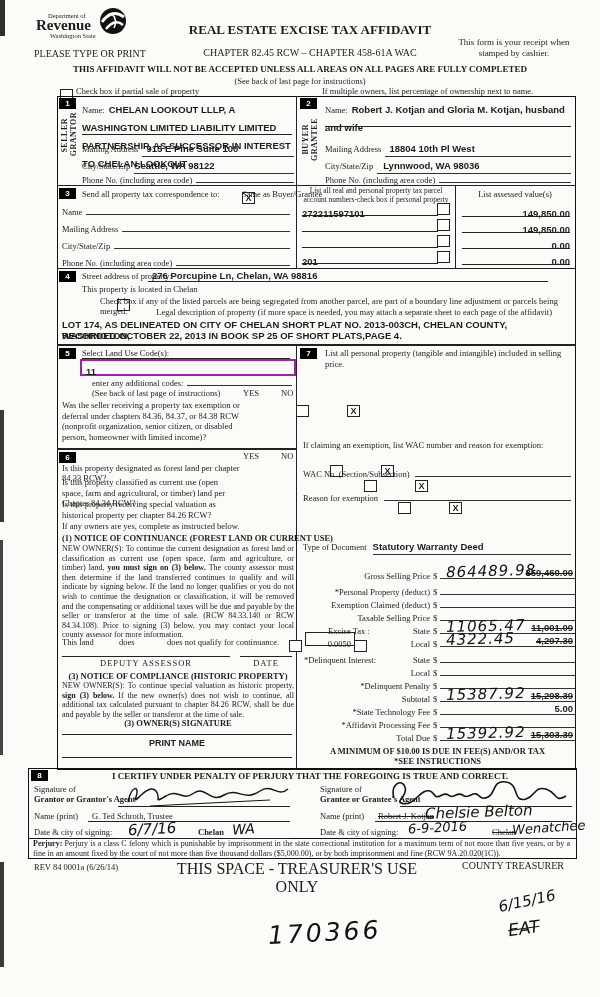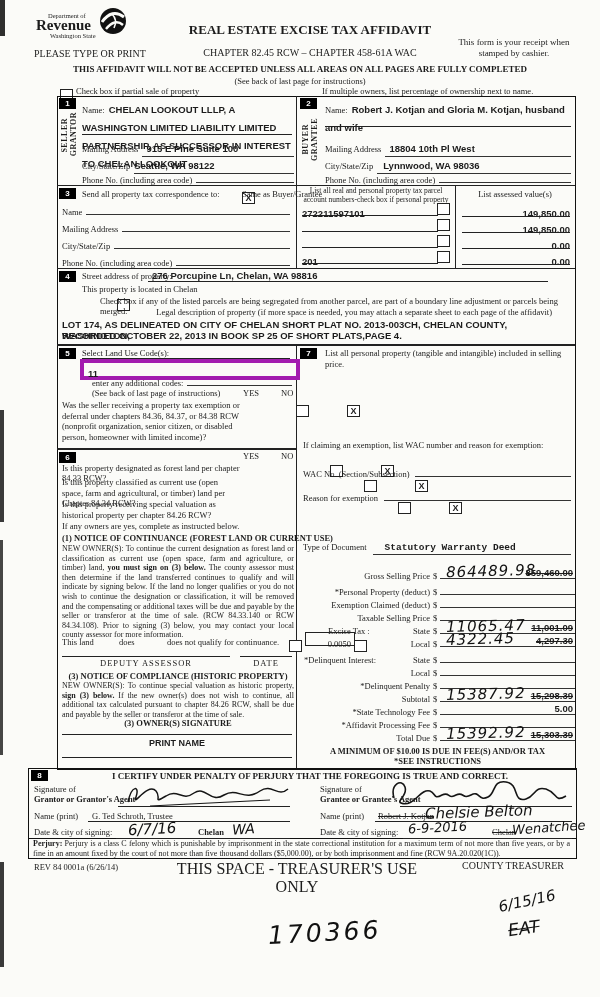--- a/index.html
+++ b/index.html
@@ -178,21 +178,21 @@
   <span class="cb abs" style="left:83px;top:295px;"></span>
   <div class="abs lbl" style="left:100px;top:296px;width:470px;">Check box if any of the listed parcels are being segregated from another parcel, are part of a boundary line adjustment or parcels being merged.</div>
   <div class="abs lbl" style="left:82px;top:307px;width:470px;text-align:right;">Legal description of property (if more space is needed, you may attach a separate sheet to each page of the affidavit)</div>
   <div class="abs typed" style="left:62px;top:319px;width:505px;">LOT 174, AS DELINEATED ON CITY OF CHELAN SHORT PLAT NO. 2013-003CH, CHELAN COUNTY, WASHINGTON,</div>
   <div class="abs typed" style="left:62px;top:330px;width:505px;">RECORDED OCTOBER 22, 2013 IN BOOK SP 25 OF SHORT PLATS,PAGE 4.</div>
 
   
   <div class="badge abs" style="left:59px;top:348px;">5</div>
   <div class="abs lbl" style="left:82px;top:348px;">Select Land Use Code(s):</div>
   <div class="line" style="left:82px;top:358px;width:208px;height:1px;"></div>
-  <div class="abs" style="left:80px;top:359px;width:212px;height:13px;border:4px solid #a21caf;">
+  <div class="abs" style="left:80px;top:359px;width:212px;height:13px;border:2px solid #a21caf;">
     <span class="typed" style="margin-left:4px;">11</span>
   </div>
   <div class="abs row" style="left:92px;top:376px;width:200px;">
     <span class="lbl">enter any additional codes:</span>
     <span class="fill" style="flex:1;margin-left:4px;height:9px;"></span>
   </div>
   <div class="abs lbl" style="left:92px;top:388px;">(See back of last page of instructions)</div>
   <div class="abs lbl bold" style="left:243px;top:388px;font-weight:normal;">YES</div>
   <div class="abs lbl" style="left:281px;top:388px;">NO</div>
   <div class="abs lbl" style="left:62px;top:400px;width:178px;line-height:10.5px;">Was the seller receiving a property tax exemption or deferral under chapters 84.36, 84.37, or 84.38 RCW (nonprofit organization, senior citizen, or disabled person, homeowner with limited income)?</div>
@@ -242,21 +242,21 @@
   <div class="abs row" style="left:303px;top:466px;width:268px;">
     <span class="lbl">WAC No. (Section/Subsection)</span>
     <span class="fill" style="flex:1;margin-left:6px;height:10px;"></span>
   </div>
   <div class="abs row" style="left:303px;top:490px;width:268px;">
     <span class="lbl">Reason for exemption</span>
     <span class="fill" style="flex:1;margin-left:6px;height:10px;"></span>
   </div>
   <div class="abs row" style="left:303px;top:536px;width:268px;">
     <span class="lbl">Type of Document</span>
-    <span class="fill" style="flex:1;margin-left:6px;"><span class="typed" style="margin-left:12px;font-family:Liberation Mono, monospace;">Statutory Warranty Deed</span></span>
+    <span class="fill" style="flex:1;margin-left:6px;"><span class="typed" style="margin-left:0;">Statutory Warranty Deed</span></span>
   </div>
 
   
   <div class="mrow" style="top:565px;">
     <span class="mlabel">Gross Selling Price</span>
     <span class="mdollar">$</span>
     <span class="mval">
         <span class="hwv hw hw-num">864489.98</span>
         <span class="stv strike">859,460.00</span>
       </span>

